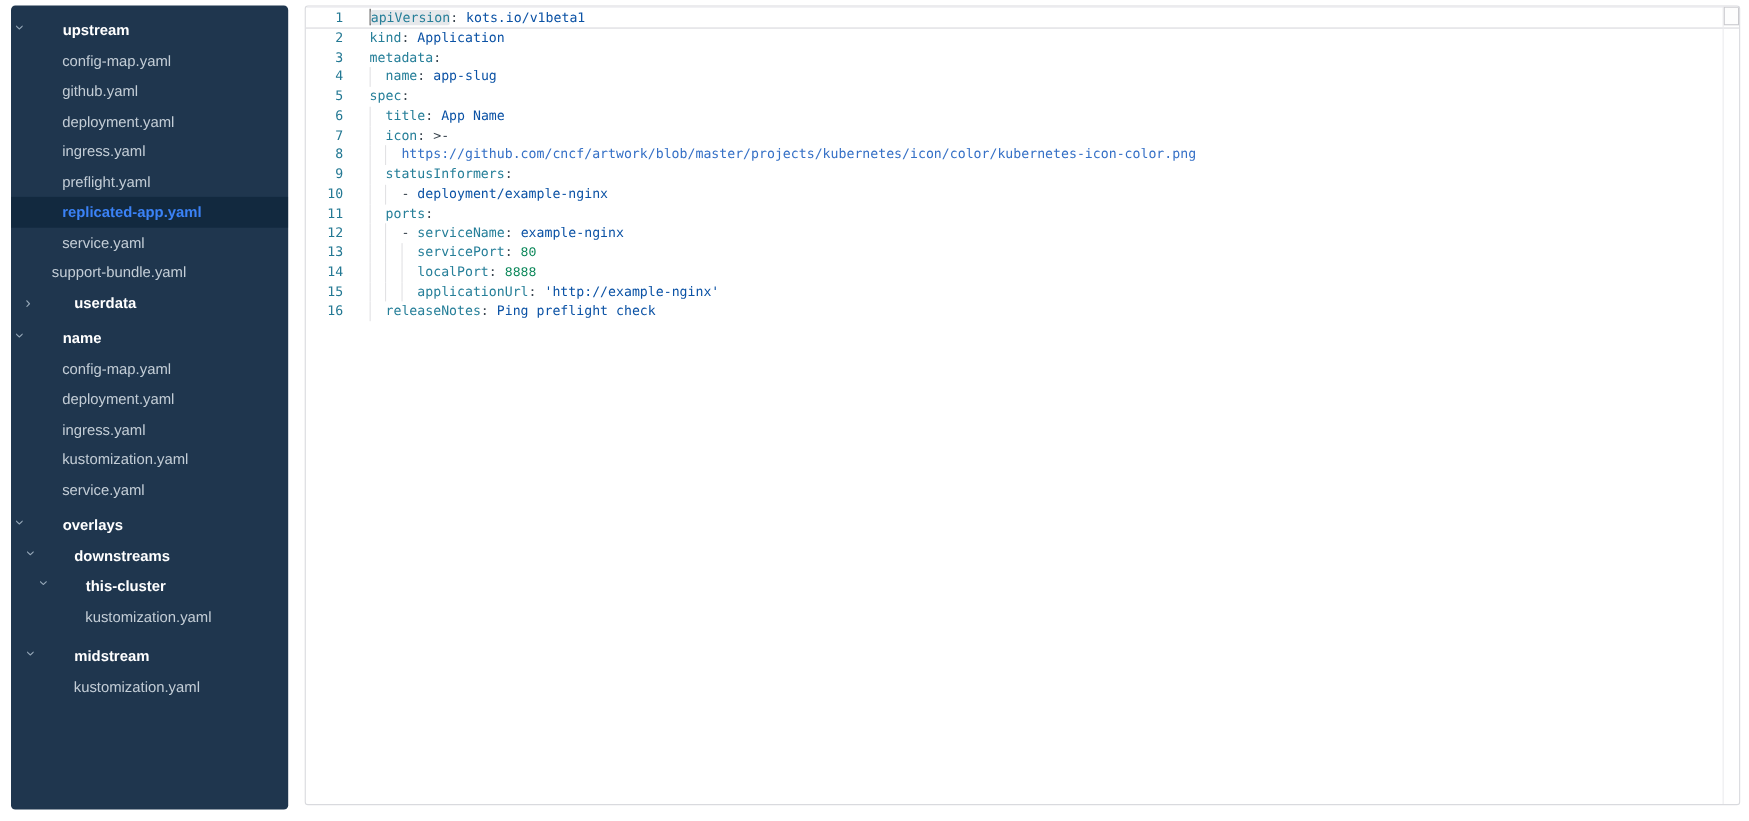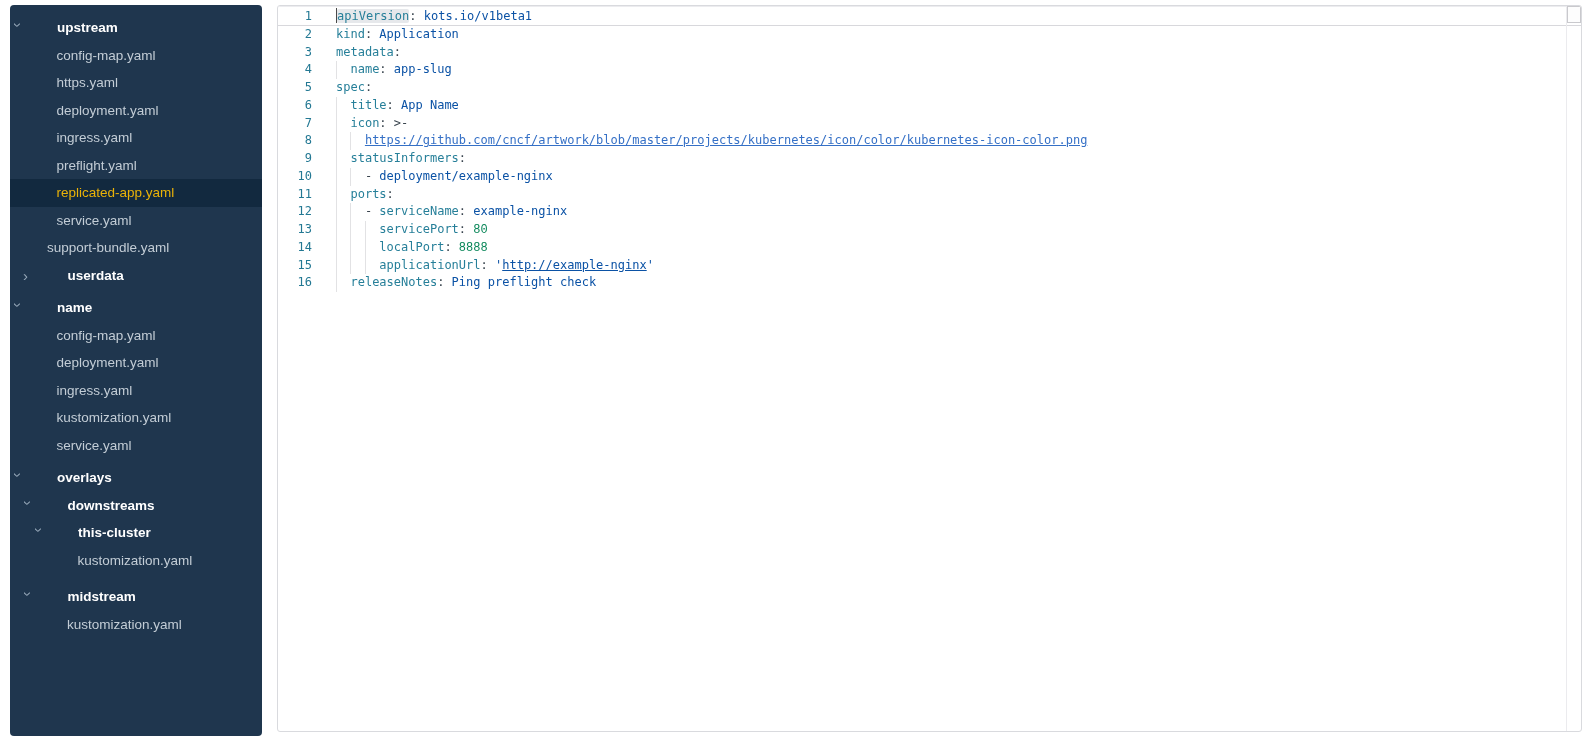--- a/index.html
+++ b/index.html
@@ -14,21 +14,21 @@
     background:#1f364e;border-radius:4px;box-sizing:border-box;
     padding-top:9px;overflow:hidden;
   }
   .trow{
     height:27.5px;line-height:27.5px;font-size:13.5px;color:#c3cdd6;
     white-space:nowrap;cursor:pointer;box-sizing:border-box;
   }
   .trow .lbl{vertical-align:top;margin-left:34px;}
   .trow.folder .lbl{color:#ffffff;font-weight:700;}
   .trow.selected{background:#12293f;}
-  .trow.selected .lbl{color:#eab308;font-weight:400;}
+  .trow.selected .lbl{color:#3b82f6;font-weight:700;}
   .chev{
     display:inline-block;width:10.5px;color:#96a8b8;font-size:15px;
     line-height:27.5px;vertical-align:top;
   }
   .chev.down{transform:rotate(90deg);}
   
   .panel{
     position:absolute;left:277px;top:5px;width:1305px;height:727px;
     background:#fff;border:1px solid #d9dade;border-radius:3px;
     box-sizing:border-box;overflow:hidden;
@@ -43,42 +43,42 @@
   }
   .cline{display:flex;height:17.75px;white-space:pre;}
   .ln{width:34px;text-align:right;color:#237893;flex:none;}
   .lc{position:relative;padding-left:24px;flex:1;}
   .guide{position:absolute;top:0;bottom:0;width:1px;background:#e2e2e4;}
   .tok.key{color:#267f99;}
   .tok.val{color:#0b52a5;}
   .tok.num{color:#098658;font-family:Liberation Mono, monospace;}
   .tok.pun{color:#39444e;}
   .tok.sp{color:#000;}
-  .tok.link{color:#3570c6;text-decoration:underline;}
+  .tok.link{color:#3570c6;}
   .tok.val.link{color:#0b52a5;}
   .tok.wordhl{background:#e6e8eb;border-radius:2px;}
   .cursor{
     display:inline-block;width:1px;height:15px;background:#4a4a4a;
     vertical-align:-3px;
   }
   .sb{position:absolute;top:0;bottom:0;right:0;width:14px;border-left:1px solid #ebebee;}
   .sb-thumb{
     position:absolute;top:0;right:0;width:14px;height:17px;background:#fdfdfd;
     border:1px solid #c9c9cd;box-sizing:border-box;
   }
 </style>
 </head>
 <body>
 
 <div>
 
   <aside class="sidebar" id="tree">
       <div class="trow folder" style="padding-left: 2.5px;"><span class="chev down">›</span><span class="lbl">upstream</span></div>
       <div class="trow file" style="padding-left: 12.5px;"><span class="lbl">config-map.yaml</span></div>
-      <div class="trow file" style="padding-left: 12.5px;"><span class="lbl">https.yaml</span></div>
+      <div class="trow file" style="padding-left: 12.5px;"><span class="lbl">github.yaml</span></div>
       <div class="trow file" style="padding-left: 12.5px;"><span class="lbl">deployment.yaml</span></div>
       <div class="trow file" style="padding-left: 12.5px;"><span class="lbl">ingress.yaml</span></div>
       <div class="trow file" style="padding-left: 12.5px;"><span class="lbl">preflight.yaml</span></div>
       <div class="trow file selected" style="padding-left: 12.5px;"><span class="lbl">replicated-app.yaml</span></div>
       <div class="trow file" style="padding-left: 12.5px;"><span class="lbl">service.yaml</span></div>
       <div class="trow file" style="padding-left: 3px;"><span class="lbl">support-bundle.yaml</span></div>
       <div class="trow folder" style="padding-left: 13px;"><span class="chev">›</span><span class="lbl">userdata</span></div>
       <div class="trow folder" style="padding-left: 2.5px; margin-top: 5px;"><span class="chev down">›</span><span class="lbl">name</span></div>
       <div class="trow file" style="padding-left: 12.5px;"><span class="lbl">config-map.yaml</span></div>
       <div class="trow file" style="padding-left: 12.5px;"><span class="lbl">deployment.yaml</span></div>

